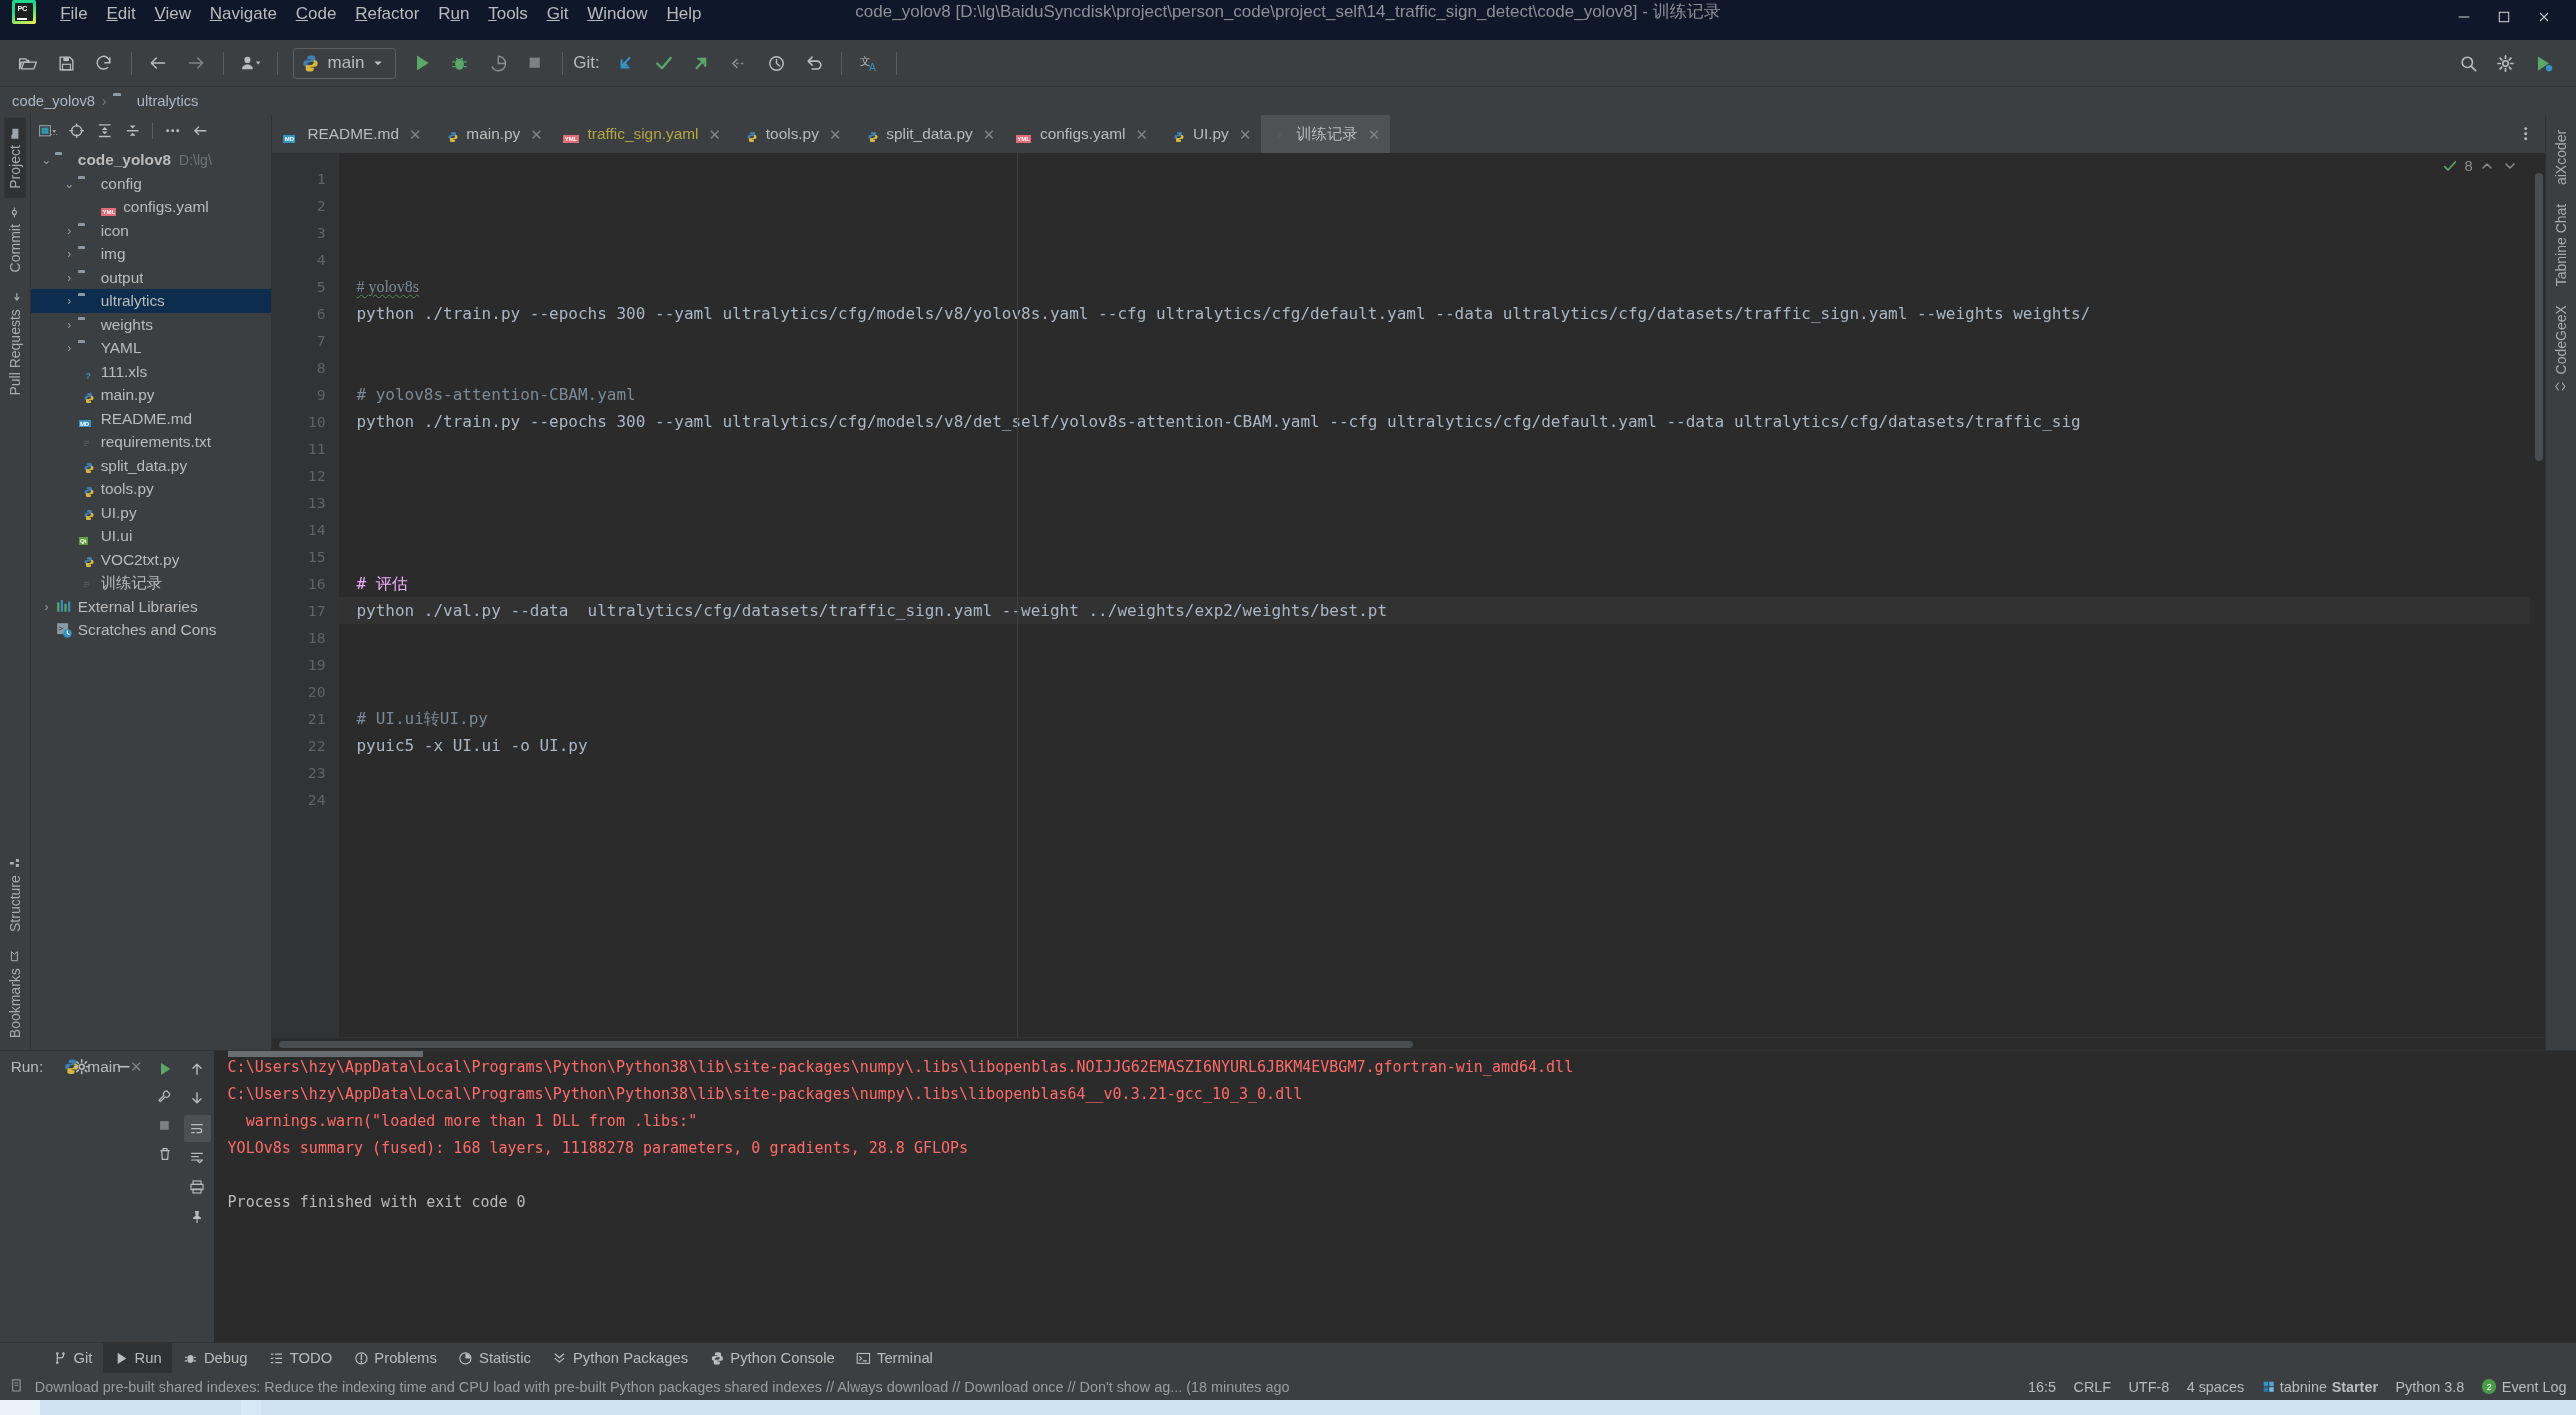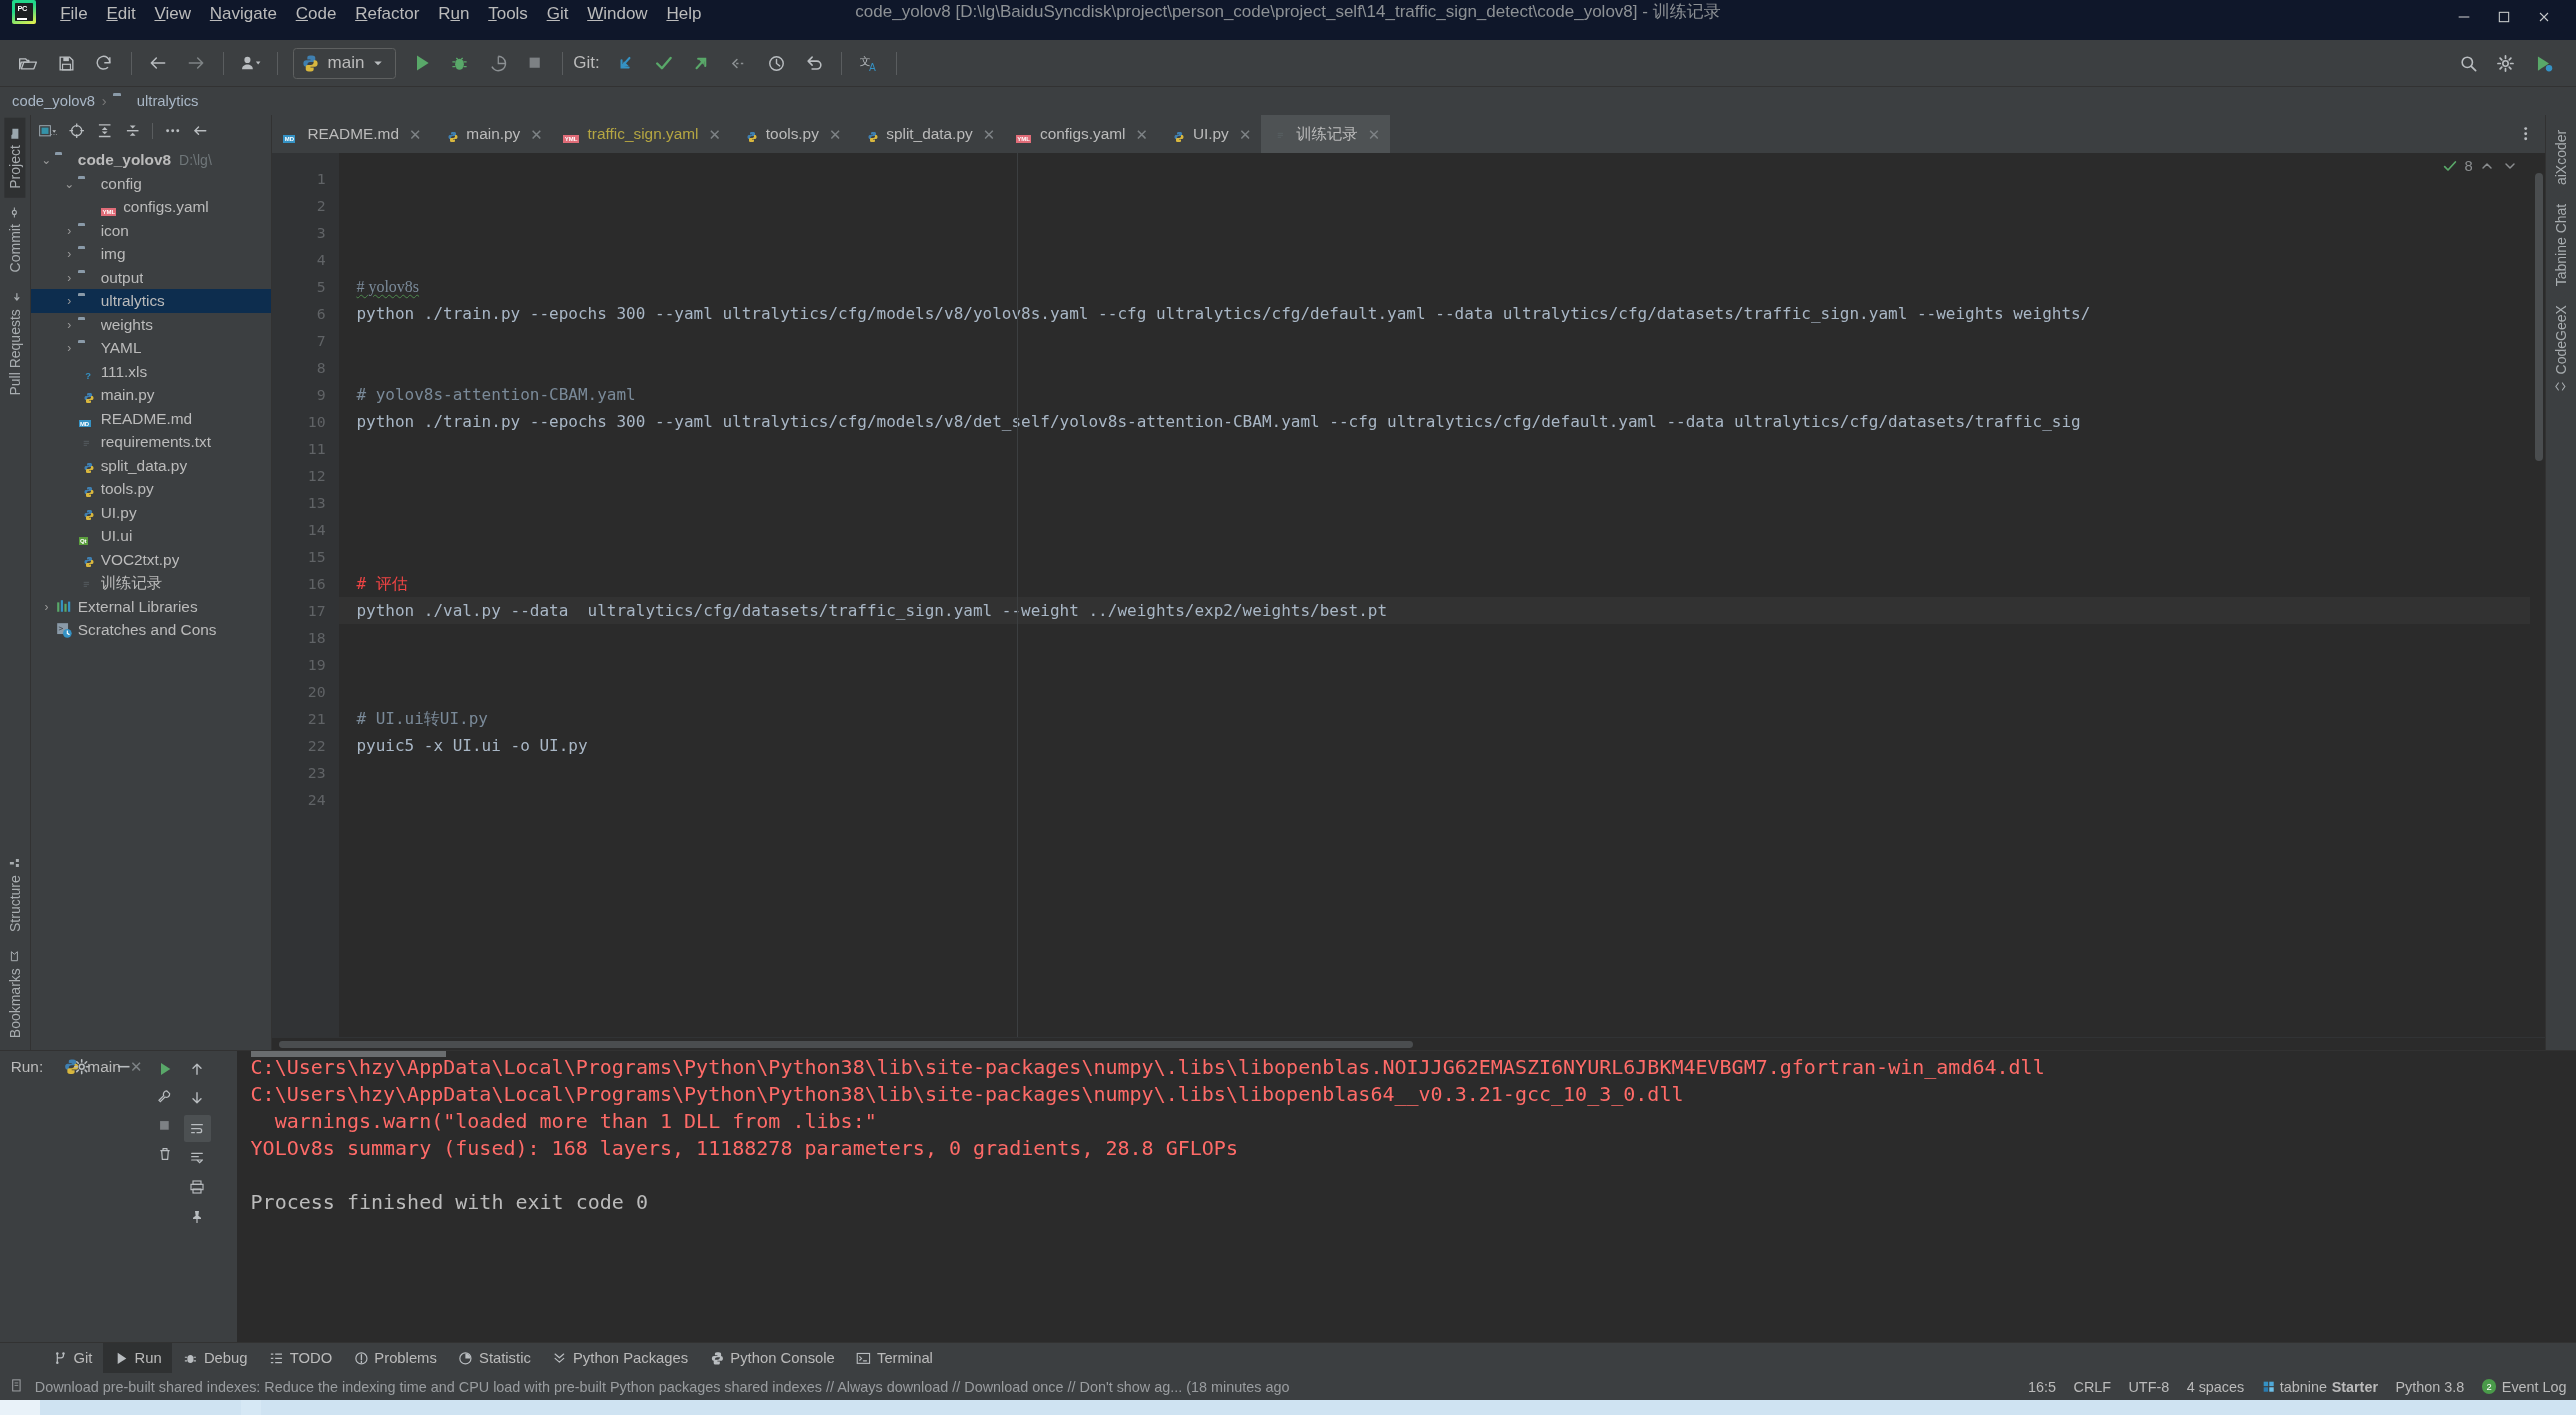--- a/index.html
+++ b/index.html
@@ -173,21 +173,21 @@
   .code-wrap {
     flex: 1 1 auto; position: relative; overflow: hidden; background: #2b2b2b;
     padding-top: 12px;
   }
   .code-line {
     height: 27px; line-height: 27px; font-family: "DejaVu Sans Mono", monospace;
     font-size: 16px; color: #a9b7c6; white-space: pre; padding-left: 17.4px;
   }
   .code-line.current { background: #323232; }
   .cm { color: #7a8a99; }
-  .cm-cn { color: #ef4444; text-align: right; }
+  .cm-cn { color: #f0abfc; text-align: right; }
   .sq { text-decoration: underline wavy #4e8a4e; text-decoration-thickness: 1px;
         text-underline-offset: 2px; font-family: Liberation Serif, serif; }
   .caret-guide {
     position: absolute; left: 678px; top: 0; bottom: 0; width: 0.7px; background: #3c3f41;
   }
   .editor-vscroll {
     position: absolute; right: 0; top: 0; bottom: 0; width: 14.8px; background: #2b2b2b;
   }
   .editor-vscroll .thumb {
     position: absolute; right: 2px; top: 20px; width: 8px; height: 288px;
@@ -236,21 +236,21 @@
     width: 34px; flex: 0 0 34px; display: flex; flex-direction: column; align-items: center;
     padding-top: 4px; gap: 2.7px;
   }
   .rr-btn {
     width: 27px; height: 27px; display: flex; align-items: center; justify-content: center;
     border-radius: 2px; color: #a8adb0; font-size: 16px;
   }
   .rr-btn.sel { background: #4c5052; }
   .console {
     flex: 1 1 auto; background: #2b2b2b; overflow: hidden; position: relative;
-    font-family: "DejaVu Sans Mono", monospace; font-size: 20px; padding-top: 2.7px; margin-left: 23px;
+    font-family: "DejaVu Sans Mono", monospace; font-size: 15px; padding-top: 2.7px;
   }
   .con-line { height: 27px; line-height: 27px; white-space: pre; padding-left: 13.4px; }
   .con-red { color: #ff6b68; }
   .con-white { color: #bbbbbb; }
   .con-scroll-top {
     position: absolute; left: 13.4px; top: 0px; width: 195px; height: 5.4px; background: #6a6d6f;
   }
 
   
   .bottom-tabs {

